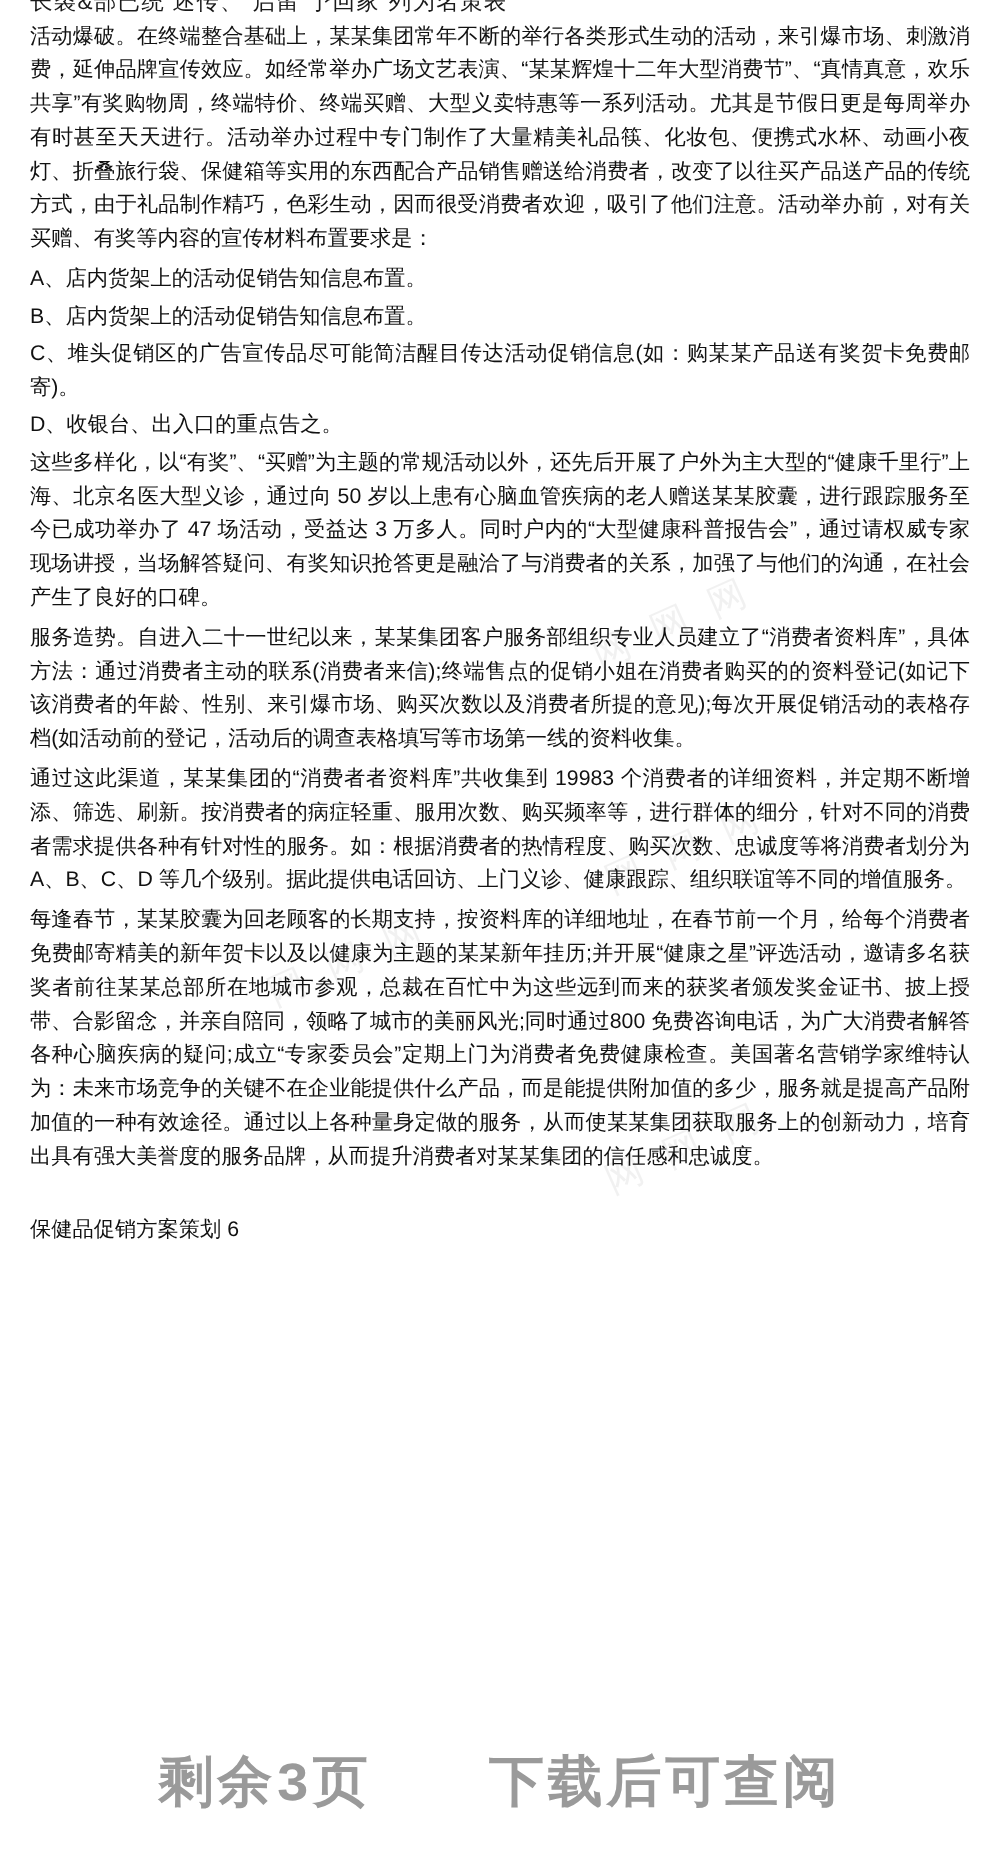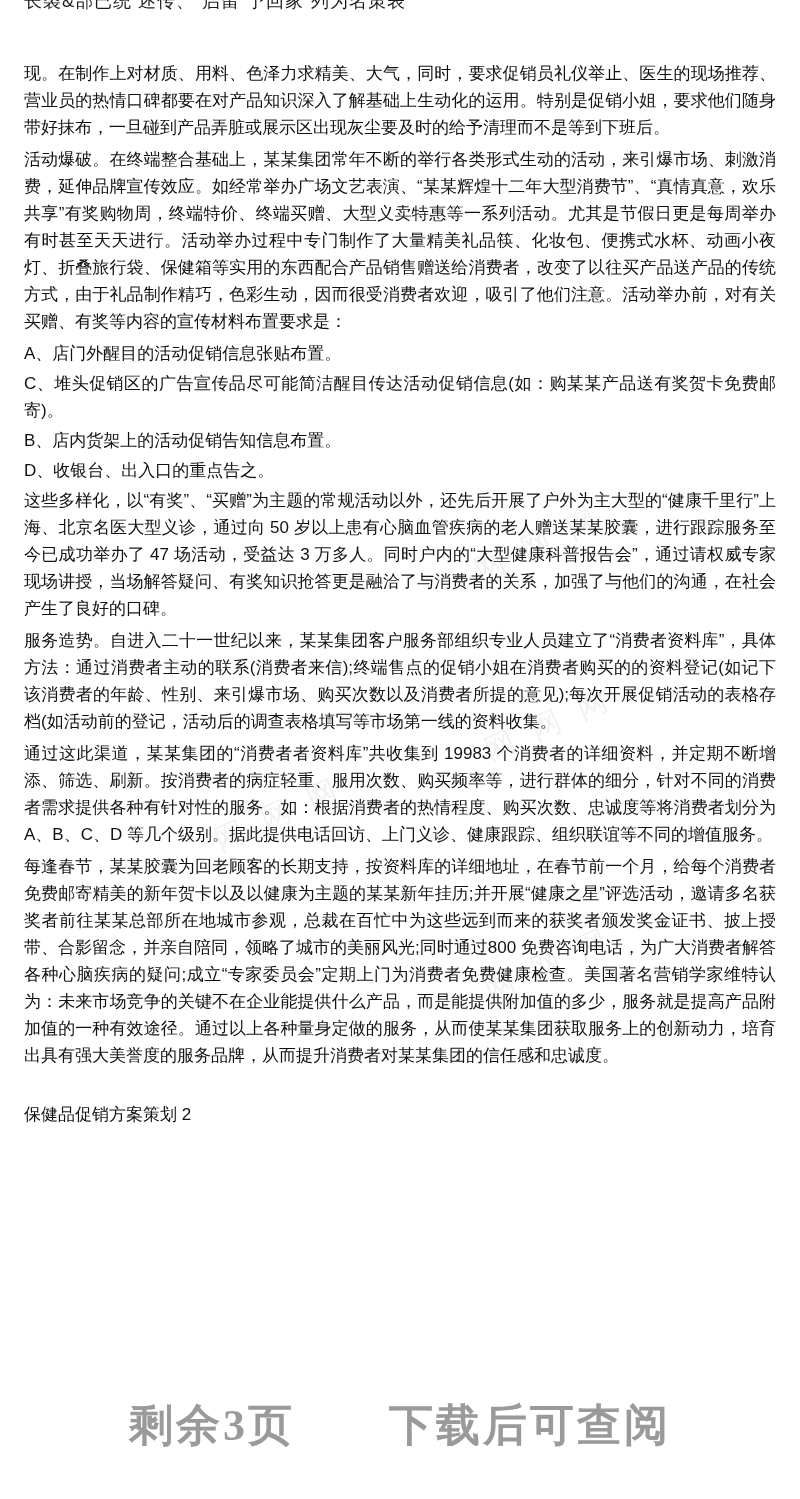--- a/index.html
+++ b/index.html
@@ -63,47 +63,46 @@
   .banner{
     position:absolute;
     left:0;
     right:0;
     top:1396px;
     text-align:center;
     font-size:44px;
     font-weight:bold;
     letter-spacing:3px;
     color:#9a9a9a;
-    font-family:Liberation Serif, serif;
+    font-family:Liberation Mono, monospace;
     cursor:pointer;
   }
 </style>
 </head>
 <body>
 
 <div class="page">
 
   <div class="clip-top">
     <span class="inner">长裘&amp;部已统 述传、“启留”予回家”列为名策表</span>
   </div>
 
   <div class="content">
     <span class="watermark wm1">网 网 网</span>
     <span class="watermark wm2">网 网 网</span>
     <span class="watermark wm3">网 网 网</span>
     <span class="watermark wm4">网 网 网</span>
 
-    <p class="first">现。在制作上对材质、用料、色泽力求精美、大气，同时，要求促销员礼仪举止、医生的现场推荐、营业员的热情口碑都要在对产品知识深入了解基础上生动化的运用。特别是促销小姐，要求他们随身带好抹布，一旦碰到产品弄脏或展示区出现灰尘要及时的给予清理而不是等到下班后。</p>
     <p>活动爆破。在终端整合基础上，某某集团常年不断的举行各类形式生动的活动，来引爆市场、刺激消费，延伸品牌宣传效应。如经常举办广场文艺表演、“某某辉煌十二年大型消费节”、“真情真意，欢乐共享”有奖购物周，终端特价、终端买赠、大型义卖特惠等一系列活动。尤其是节假日更是每周举办有时甚至天天进行。活动举办过程中专门制作了大量精美礼品筷、化妆包、便携式水杯、动画小夜灯、折叠旅行袋、保健箱等实用的东西配合产品销售赠送给消费者，改变了以往买产品送产品的传统方式，由于礼品制作精巧，色彩生动，因而很受消费者欢迎，吸引了他们注意。活动举办前，对有关买赠、有奖等内容的宣传材料布置要求是：</p>
-    <p class="list-item">A、店门外醒目的活动促销信息张贴布置。</p>
+    <p class="list-item">A、店内货架上的活动促销告知信息布置。</p>
+    <p class="list-item">B、店内货架上的活动促销告知信息布置。</p>
     <p class="list-item">C、堆头促销区的广告宣传品尽可能简洁醒目传达活动促销信息(如：购某某产品送有奖贺卡免费邮寄)。</p>
-    <p class="list-item">B、店内货架上的活动促销告知信息布置。</p>
     <p class="list-item">D、收银台、出入口的重点告之。</p>
     <p>这些多样化，以“有奖”、“买赠”为主题的常规活动以外，还先后开展了户外为主大型的“健康千里行”上海、北京名医大型义诊，通过向 50 岁以上患有心脑血管疾病的老人赠送某某胶囊，进行跟踪服务至今已成功举办了 47 场活动，受益达 3 万多人。同时户内的“大型健康科普报告会”，通过请权威专家现场讲授，当场解答疑问、有奖知识抢答更是融洽了与消费者的关系，加强了与他们的沟通，在社会产生了良好的口碑。</p>
     <p>服务造势。自进入二十一世纪以来，某某集团客户服务部组织专业人员建立了“消费者资料库”，具体方法：通过消费者主动的联系(消费者来信);终端售点的促销小姐在消费者购买的的资料登记(如记下该消费者的年龄、性别、来引爆市场、购买次数以及消费者所提的意见);每次开展促销活动的表格存档(如活动前的登记，活动后的调查表格填写等市场第一线的资料收集。</p>
     <p>通过这此渠道，某某集团的“消费者者资料库”共收集到 19983 个消费者的详细资料，并定期不断增添、筛选、刷新。按消费者的病症轻重、服用次数、购买频率等，进行群体的细分，针对不同的消费者需求提供各种有针对性的服务。如：根据消费者的热情程度、购买次数、忠诚度等将消费者划分为 A、B、C、D 等几个级别。据此提供电话回访、上门义诊、健康跟踪、组织联谊等不同的增值服务。</p>
     <p>每逢春节，某某胶囊为回老顾客的长期支持，按资料库的详细地址，在春节前一个月，给每个消费者免费邮寄精美的新年贺卡以及以健康为主题的某某新年挂历;并开展“健康之星”评选活动，邀请多名获奖者前往某某总部所在地城市参观，总裁在百忙中为这些远到而来的获奖者颁发奖金证书、披上授带、合影留念，并亲自陪同，领略了城市的美丽风光;同时通过800 免费咨询电话，为广大消费者解答各种心脑疾病的疑问;成立“专家委员会”定期上门为消费者免费健康检查。美国著名营销学家维特认为：未来市场竞争的关键不在企业能提供什么产品，而是能提供附加值的多少，服务就是提高产品附加值的一种有效途径。通过以上各种量身定做的服务，从而使某某集团获取服务上的创新动力，培育出具有强大美誉度的服务品牌，从而提升消费者对某某集团的信任感和忠诚度。</p>
-    <p class="section-title">保健品促销方案策划 2</p>
+    <p class="section-title">保健品促销方案策划 6</p>
   </div>
 
   <div class="banner">剩余3页　　下载后可查阅</div>
 
 </div>
 
 </body></html>

